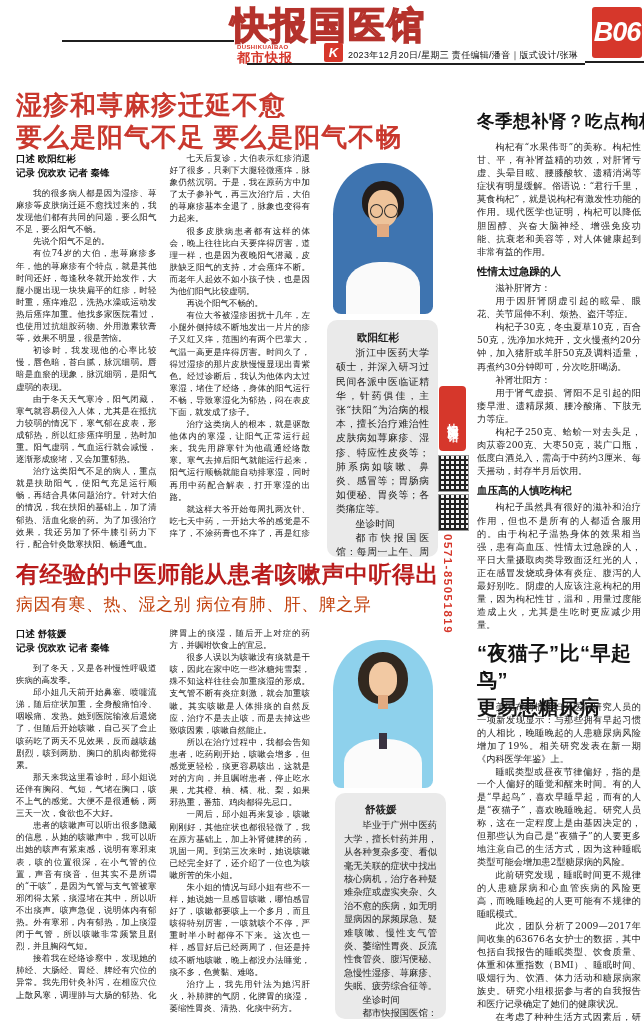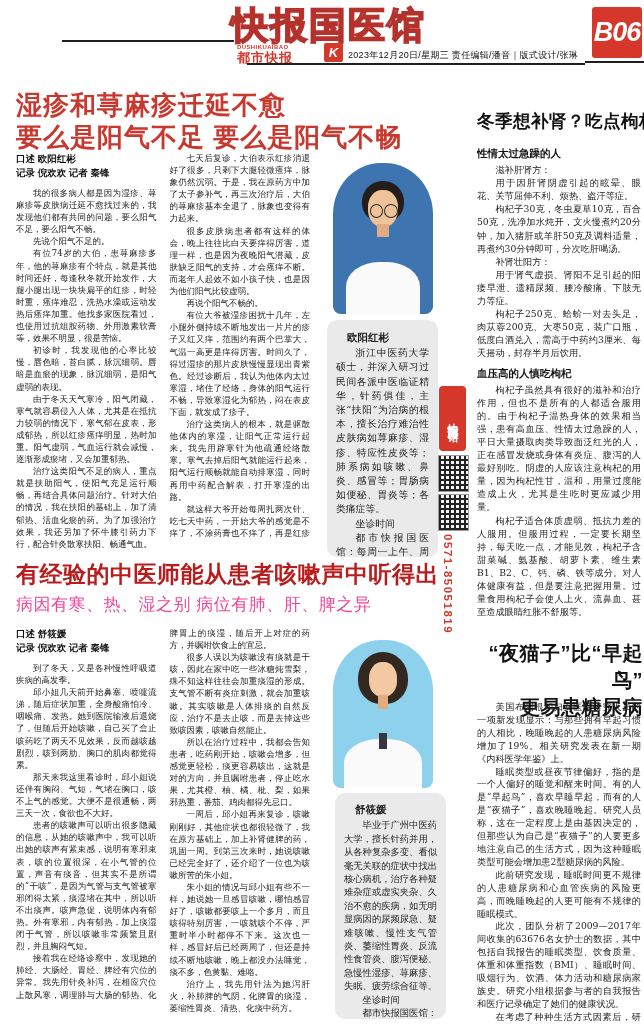--- a/index.html
+++ b/index.html
@@ -40,26 +40,26 @@
   .face{position:absolute;background:#eec39a;border-radius:46%;}
   .neck{position:absolute;background:#e2ab82;}
   .shirt{position:absolute;background:#fafafa;border-radius:45% 45% 0 0;}
   .lens{position:absolute;width:11%;height:8%;border:1px solid #2d2d2d;border-radius:50%;}
   .collar{position:absolute;background:#3a3340;}
   
   .card{background:#eaeaea;border-radius:10px;box-sizing:border-box;padding:10px 9px;
         font-family:"DejaVu Serif",serif;color:#222;text-align:justify;overflow:hidden;}
   .card1{left:327px;top:320px;width:111px;height:237px;font-size:9.8px;line-height:14.2px;}
   .card2{left:335px;top:793px;width:111px;height:226px;font-size:9.3px;line-height:13.4px;}
-  .card .dname{font-weight:700;font-size:10.5px;margin:0 0 2px 0;text-indent:0;padding-left:11px;}
+  .card .dname{font-weight:700;font-size:10.5px;margin:0 0 2px 10px;text-indent:0;padding-left:11px;}
   .card p{margin:0;text-indent:2em;}
   
   .a2-headline{left:16px;top:559px;font-size:23px;font-weight:800;color:#b91c1c;
                letter-spacing:.5px;white-space:nowrap;}
-  .a2-subheadline{left:16px;top:593px;font-size:17px;color:#ec4899;letter-spacing:.5px;white-space:nowrap;text-align:right;}
+  .a2-subheadline{left:16px;top:593px;font-size:17px;color:#c2410c;letter-spacing:.5px;white-space:nowrap;text-align:right;}
   .a2-body{left:16px;top:627px;width:294px;height:394px;column-count:2;column-gap:13px;
            font-size:8.5px;line-height:12.1px;}
   
   .strip-label{left:439px;top:386px;width:27px;height:65px;background:#d6372b;border-radius:4px;
                writing-mode:vertical-rl;display:flex;align-items:center;justify-content:center;
                color:#fff;font-size:11px;font-weight:700;letter-spacing:2px;}
   .qr{border:1px solid #9a9a9a;background-color:#f4f4f4;background-image:
       repeating-linear-gradient(0deg,#232323 0 2px,transparent 2px 5px),
       repeating-linear-gradient(90deg,#232323 0 2px,transparent 2px 5px);}
   .qr1{left:438px;top:455px;width:29px;height:35px;}
@@ -68,21 +68,21 @@
          font-weight:700;letter-spacing:1.5px;}
   
   .sb-headline1{left:477px;top:109px;width:166px;font-size:17.5px;font-weight:800;
                 color:#131313;letter-spacing:.5px;white-space:nowrap;}
   .sb-body{font-family:"DejaVu Serif",serif;text-align:justify;color:#1d1d1d;overflow:hidden;}
   .sb-body1{left:477px;top:140px;width:164px;height:492px;font-size:9.2px;line-height:13.1px;}
   .sb-body p{margin:0;text-indent:2em;}
   .sb-body .subhead{font-family:"Liberation Sans",sans-serif;font-weight:700;font-size:10.5px;
                     text-indent:0;margin:7px 0 3px 0;color:#111;}
   .sb-headline2{left:477px;top:640px;width:166px;font-size:20px;font-weight:800;
-                color:#131313;line-height:27px;letter-spacing:.5px;text-align:right;}
+                color:#131313;line-height:27px;letter-spacing:.5px;}
   .sb-body2{left:477px;top:701px;width:164px;height:320px;font-size:9.2px;line-height:12.9px;}
 </style>
 </head>
 <body>
 
 <div class="canvas">
 
   <div class="abs rule" style="left:62px;top:40px;width:172px;height:2px;"></div>
   <div class="abs masthead">快报国医馆</div>
 
@@ -178,20 +178,21 @@
     <p>都市快报国医馆：每周二全天、周六下午</p>
   </div>
 
   <div class="abs strip-label">快报国医馆</div>
   <div class="abs qr qr1"></div>
   <div class="abs qr qr2"></div>
   <div class="abs phone">0571-85051819</div>
 
   <div class="abs sb-headline1">冬季想补肾？吃点枸杞</div>
   <div class="abs sb-body sb-body1">
+      <p>枸杞有“水果伟哥”的美称。枸杞性甘、平，有补肾益精的功效，对肝肾亏虚、头晕目眩、腰膝酸软、遗精消渴等症状有明显缓解。俗语说：“君行千里，莫食枸杞”，就是说枸杞有激发性功能的作用。现代医学也证明，枸杞可以降低胆固醇、兴奋大脑神经、增强免疫功能、抗衰老和美容等，对人体健康起到非常有益的作用。</p>
       <p class="subhead">性情太过急躁的人</p>
       <p>滋补肝肾方：</p>
       <p>用于因肝肾阴虚引起的眩晕、眼花、关节屈伸不利、烦热、盗汗等症。</p>
       <p>枸杞子30克，冬虫夏草10克，百合50克，洗净加水炖开，文火慢煮约20分钟，加入猪肝或羊肝50克及调料适量，再煮约30分钟即可，分次吃肝喝汤。</p>
       <p>补肾壮阳方：</p>
       <p>用于肾气虚损、肾阳不足引起的阳痿早泄、遗精尿频、腰冷酸痛、下肢无力等症。</p>
       <p>枸杞子250克、蛤蚧一对去头足，肉苁蓉200克、大枣50克，装广口瓶，低度白酒兑入，需高于中药约3厘米、每天摇动，封存半月后饮用。</p>
       <p class="subhead">血压高的人慎吃枸杞</p>
       <p>枸杞子虽然具有很好的滋补和治疗作用，但也不是所有的人都适合服用的。由于枸杞子温热身体的效果相当强，患有高血压、性情太过急躁的人，平日大量摄取肉类导致面泛红光的人，正在感冒发烧或身体有炎症、腹泻的人最好别吃。阴虚的人应该注意枸杞的用量，因为枸杞性甘，温和，用量过度能造成上火，尤其是生吃时更应减少用量。</p>
       <p>枸杞子适合体质虚弱、抵抗力差的人服用。但服用过程，一定要长期坚持，每天吃一点，才能见效，枸杞子含甜菜碱、氨基酸、胡萝卜素、维生素B1、B2、C、钙、磷、铁等成分。对人体健康有益，但是要注意把握用量。过量食用枸杞子会使人上火、流鼻血、甚至造成眼睛红胀不舒服等。</p>

